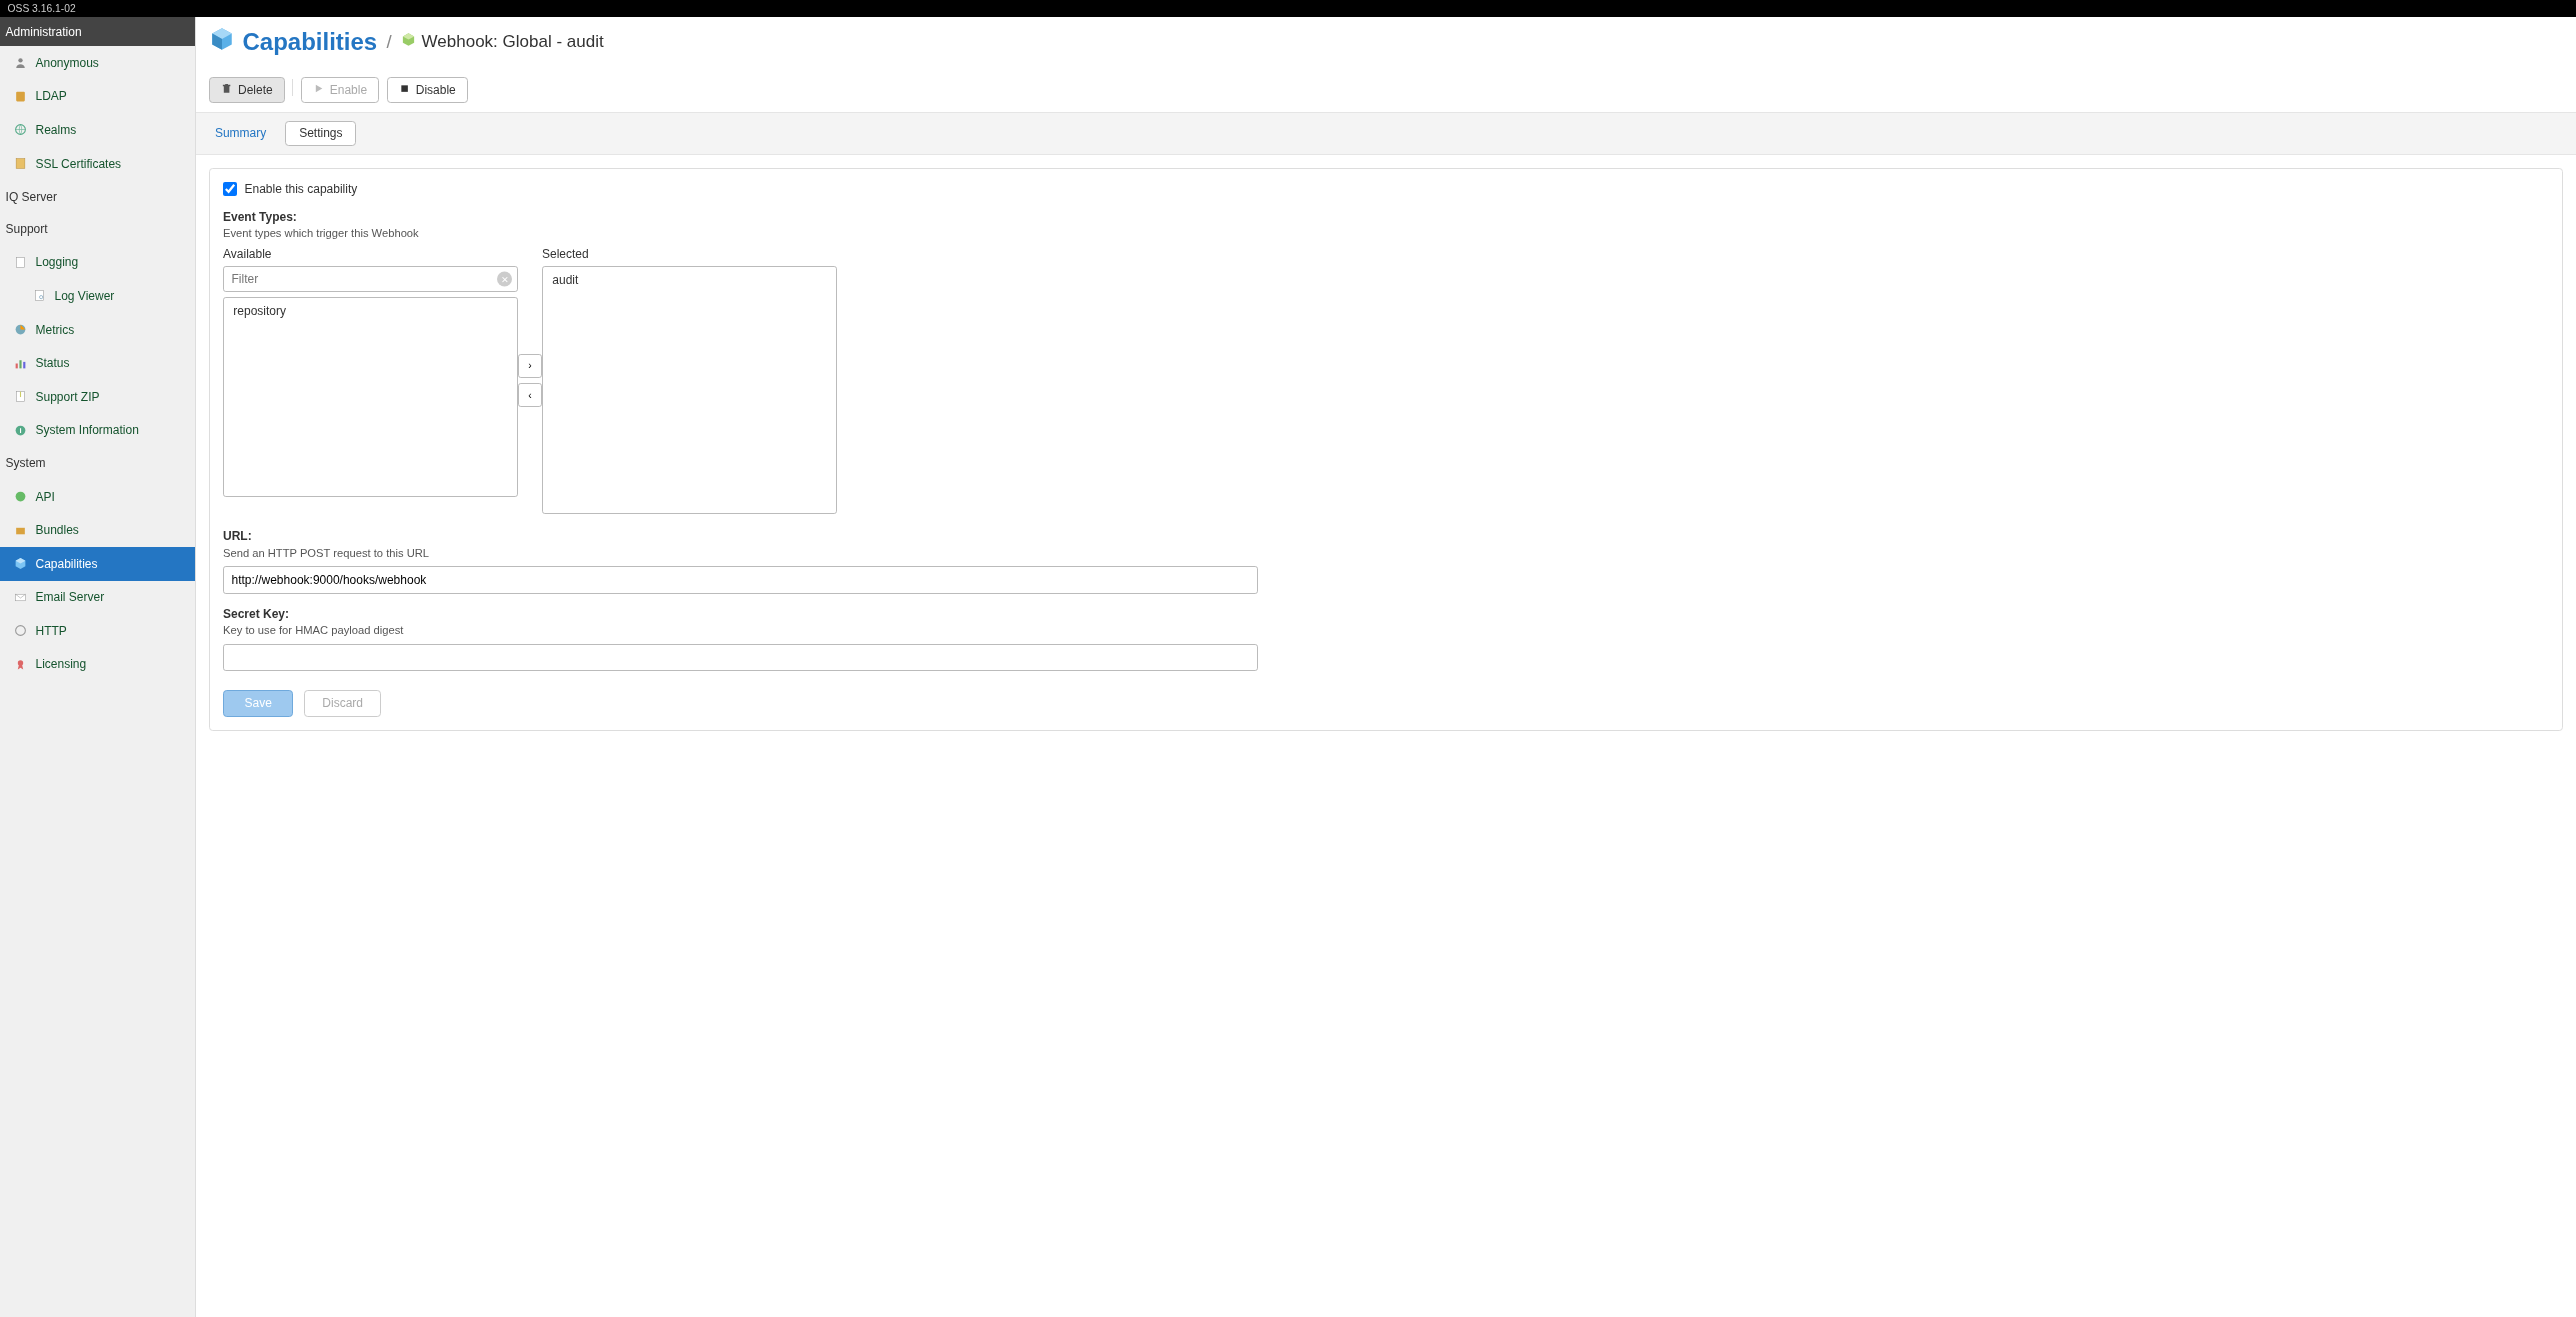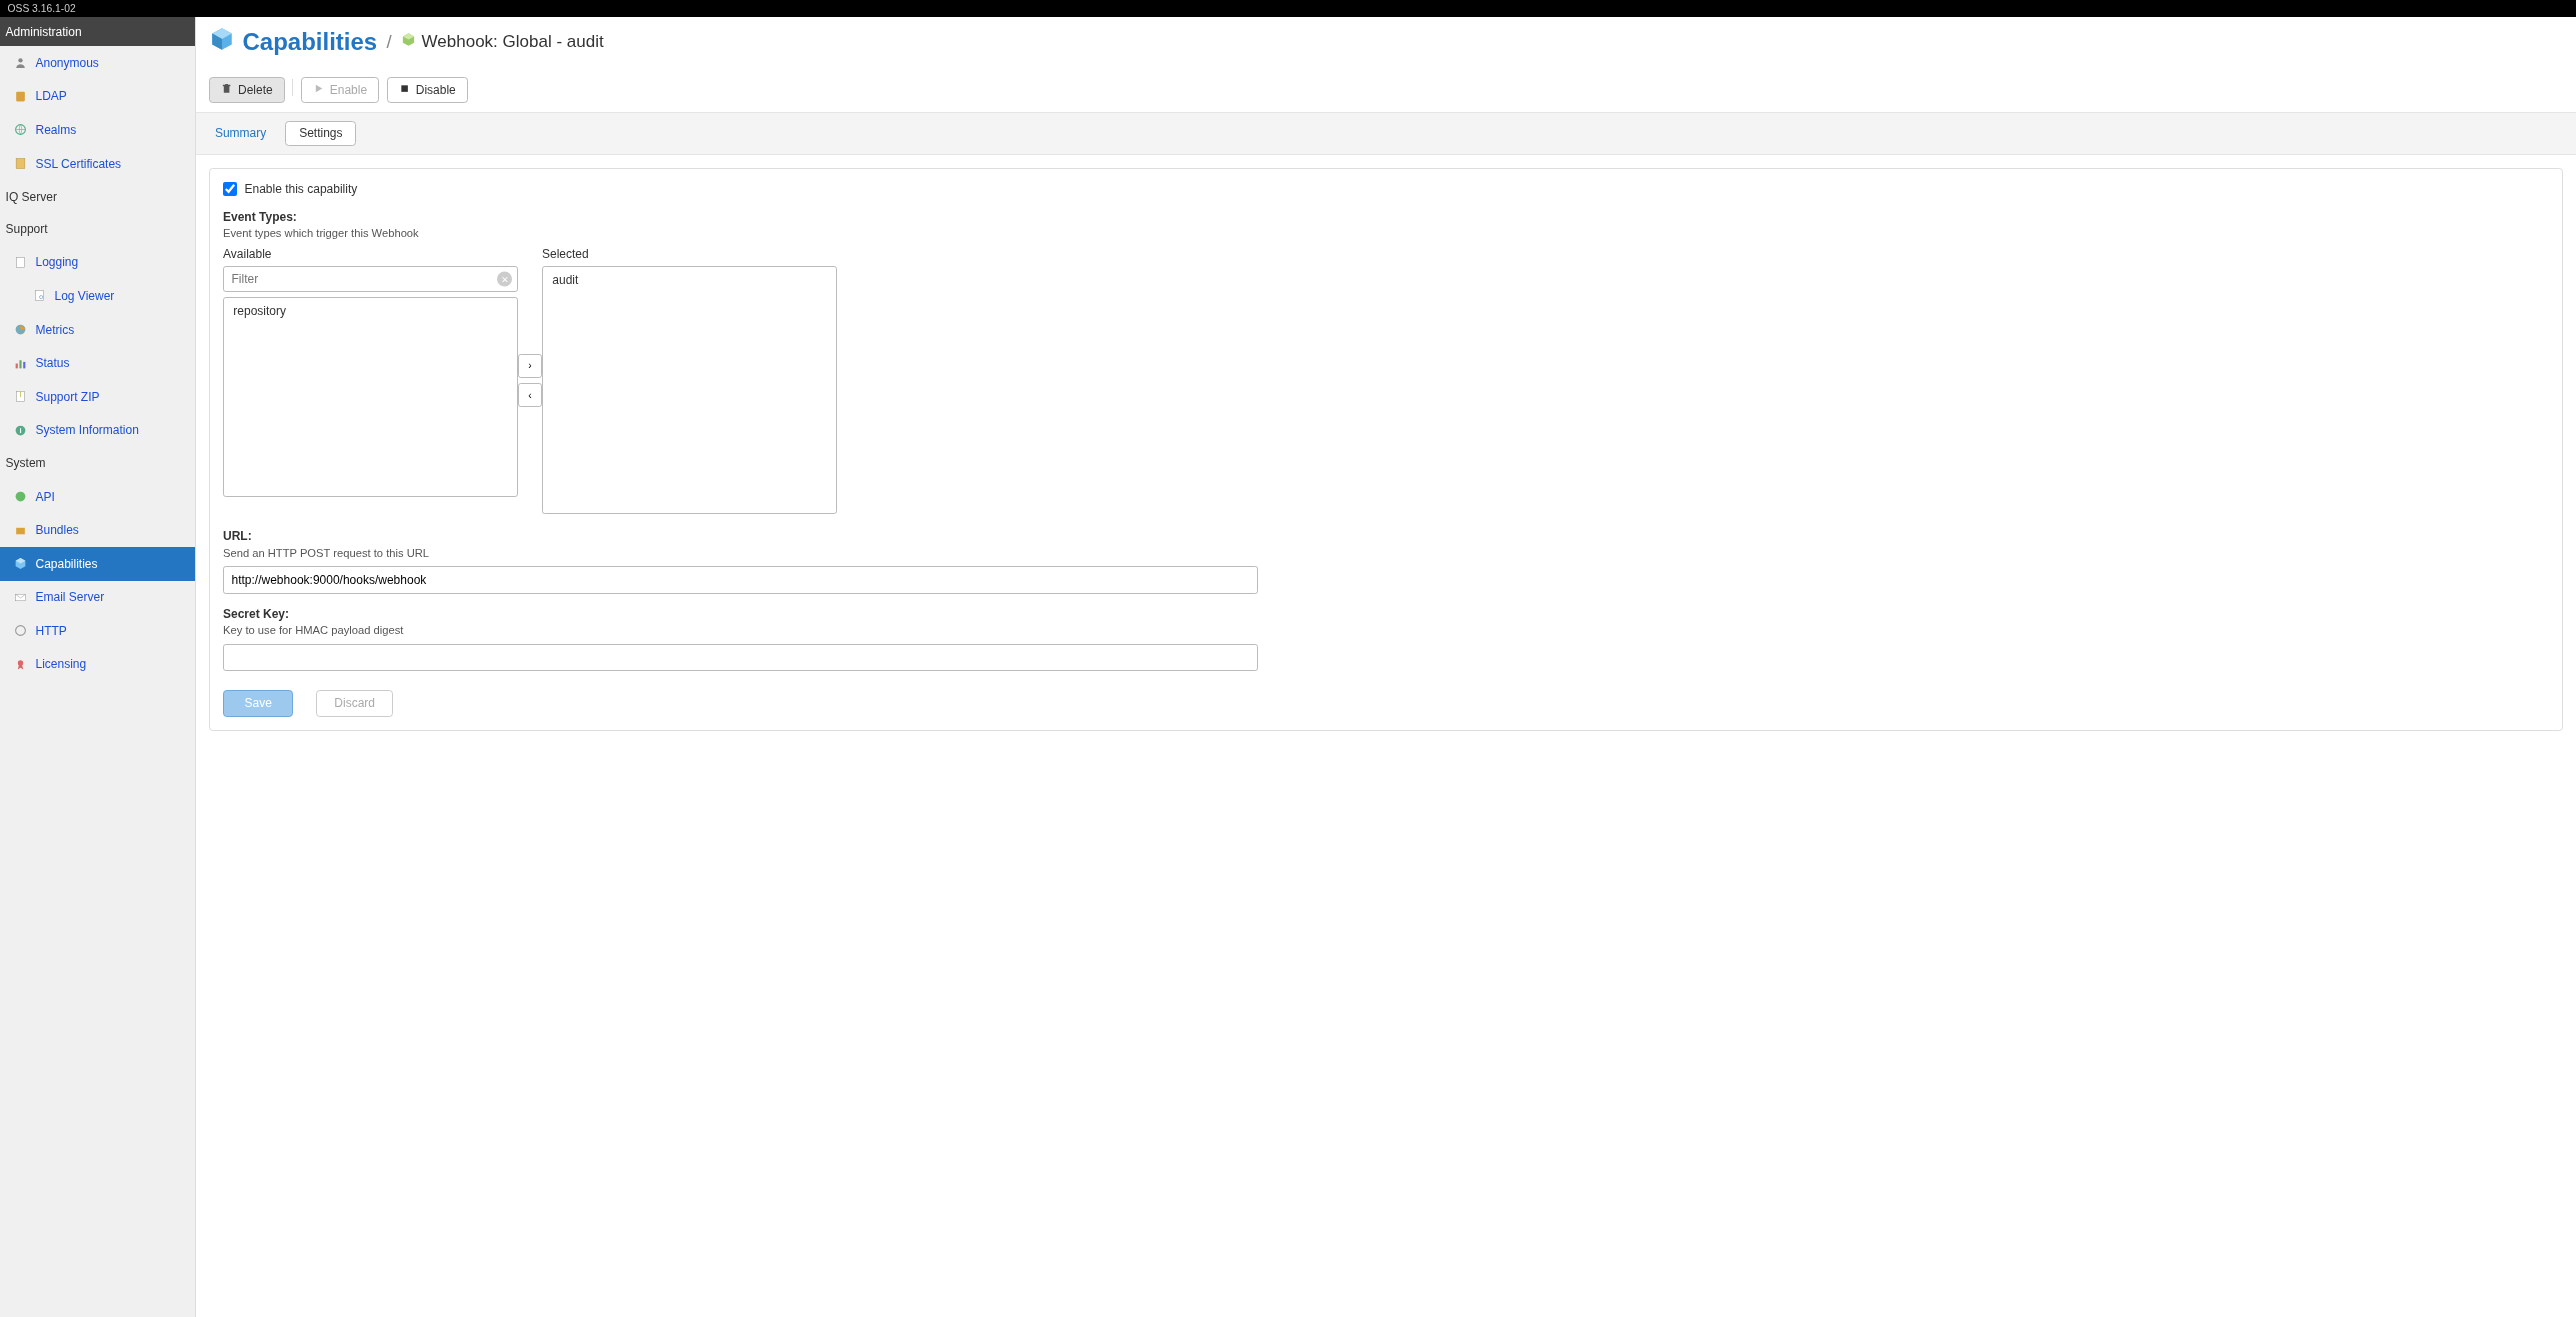--- a/index.html
+++ b/index.html
@@ -4,21 +4,21 @@
 <style>
 * { box-sizing: border-box; margin: 0; padding: 0; }
 body { font-family: "Helvetica Neue", Helvetica, Arial, sans-serif; font-size: 12px; color: #333; background: #fff; overflow: hidden; }
 
 .topbar { background: #000; color: #ccc; height: 17px; padding: 0 7.5px; font-size: 10.3px; line-height: 17px; }
 
 .layout { display: flex; height: calc(100vh - 17px); }
 
 .sidebar { width: 196px; background: #f0f0f0; border-right: 0.9px solid #ddd; overflow-y: auto; }
 .sidebar-header { background: #444; color: #fff; padding: 7.5px 5.6px; font-size: 12px; font-weight: 500; }
-.sidebar-item { display: flex; align-items: center; padding: 9.3px 7.5px 9.3px 13px; cursor: pointer; color: #1d4ed8; font-size: 12px; }
+.sidebar-item { display: flex; align-items: center; padding: 9.3px 7.5px 9.3px 13px; cursor: pointer; color: #14532d; font-size: 12px; }
 .sidebar-item.active { background: #2476c3; color: #fff; }
 .sidebar-item .icon { width: 15px; height: 15px; margin-right: 7.5px; display: inline-flex; align-items: center; justify-content: center; flex-shrink: 0; }
 .sidebar-item.child { padding-left: 32px; }
 .sidebar-group { padding: 9.3px 5.6px; color: #333; font-size: 12px; cursor: pointer; }
 
 .main { flex: 1; display: flex; flex-direction: column; overflow: hidden; }
 
 .breadcrumb { display: flex; align-items: center; padding: 9.3px 13px; gap: 9.3px; }
 .breadcrumb h1 { color: #2476c3; font-size: 24px; font-weight: 600; display: flex; align-items: center; gap: 7.5px; }
 .breadcrumb .sep { color: #888; font-size: 18.6px; }
@@ -51,21 +51,21 @@
 .filter-clear { position: absolute; right: 5.6px; top: 50%; transform: translateY(-50%); color: #bbb; cursor: pointer; width: 15px; height: 15px; border-radius: 50%; background: #ccc; color: #fff; display: flex; align-items: center; justify-content: center; font-size: 9.3px; }
 .listbox { width: 295px; height: 200px; border: 0.9px solid #bbb; border-radius: 2.8px; background: #fff; overflow-y: auto; }
 .listbox-item { padding: 5.6px 9.3px; cursor: pointer; font-size: 12px; }
 .selected-box-wrap { display: flex; flex-direction: column; }
 .selected-box-wrap .listbox { height: 248px; }
 .dual-buttons { display: flex; flex-direction: column; justify-content: center; gap: 5.6px; }
 .dual-btn { width: 24px; height: 24px; border: 0.9px solid #bbb; border-radius: 2.8px; background: #fff; cursor: pointer; display: flex; align-items: center; justify-content: center; font-size: 10.3px; }
 
 .text-input { width: 100%; max-width: 1035px; border: 0.9px solid #bbb; border-radius: 2.8px; padding: 5.6px 7.5px; font-size: 12px; margin-bottom: 13px; }
 
-.form-actions { display: flex; gap: 23px; margin-top: 5.6px; }
+.form-actions { display: flex; gap: 11px; margin-top: 5.6px; }
 .btn-primary { background: #9ec9ef; border: 0.9px solid #6fa9dc; color: #fff; padding: 5.6px 20.5px; border-radius: 3.7px; cursor: pointer; font-size: 12px; }
 .btn-secondary { background: #fff; border: 0.9px solid #ccc; color: #aaa; padding: 3px 17px; border-radius: 3.7px; cursor: pointer; font-size: 12px; }
 
 .ico { width: 13px; height: 13px; display: inline-block; }
 </style>
 </head>
 <body>
 
 <div class="topbar">
   <span>OSS 3.16.1-02</span>

